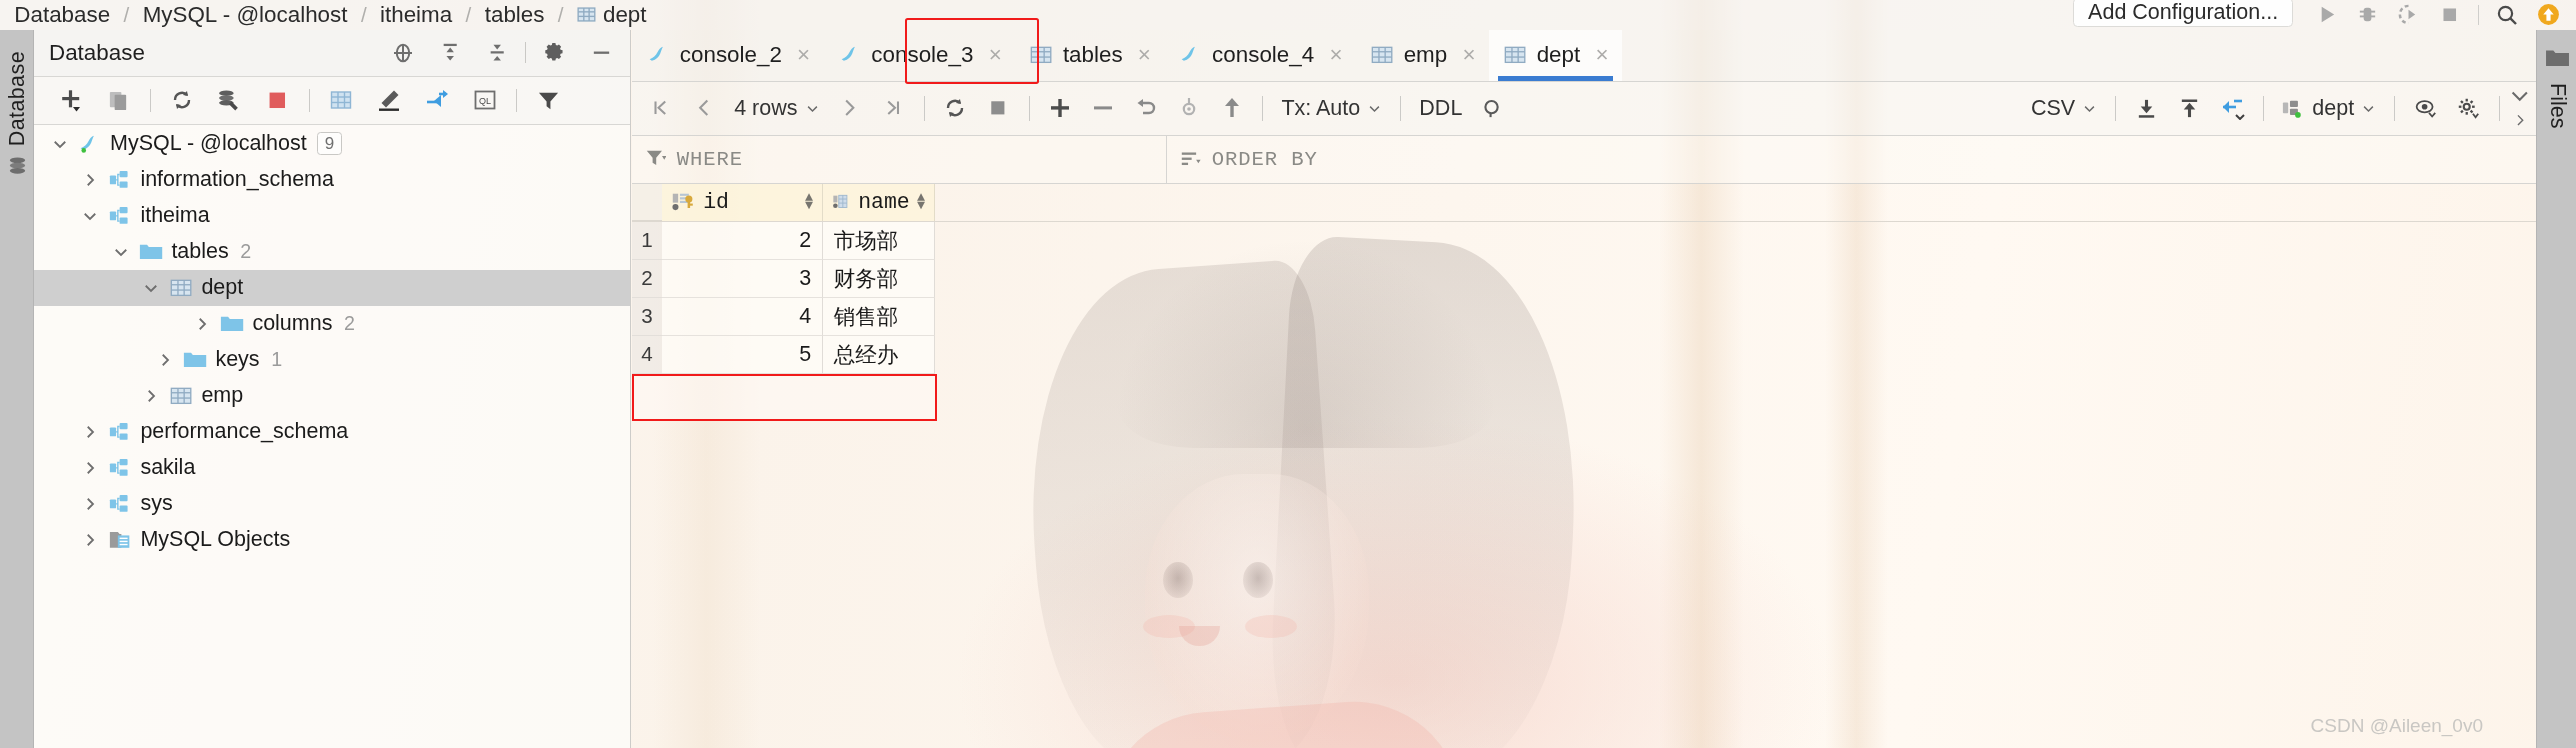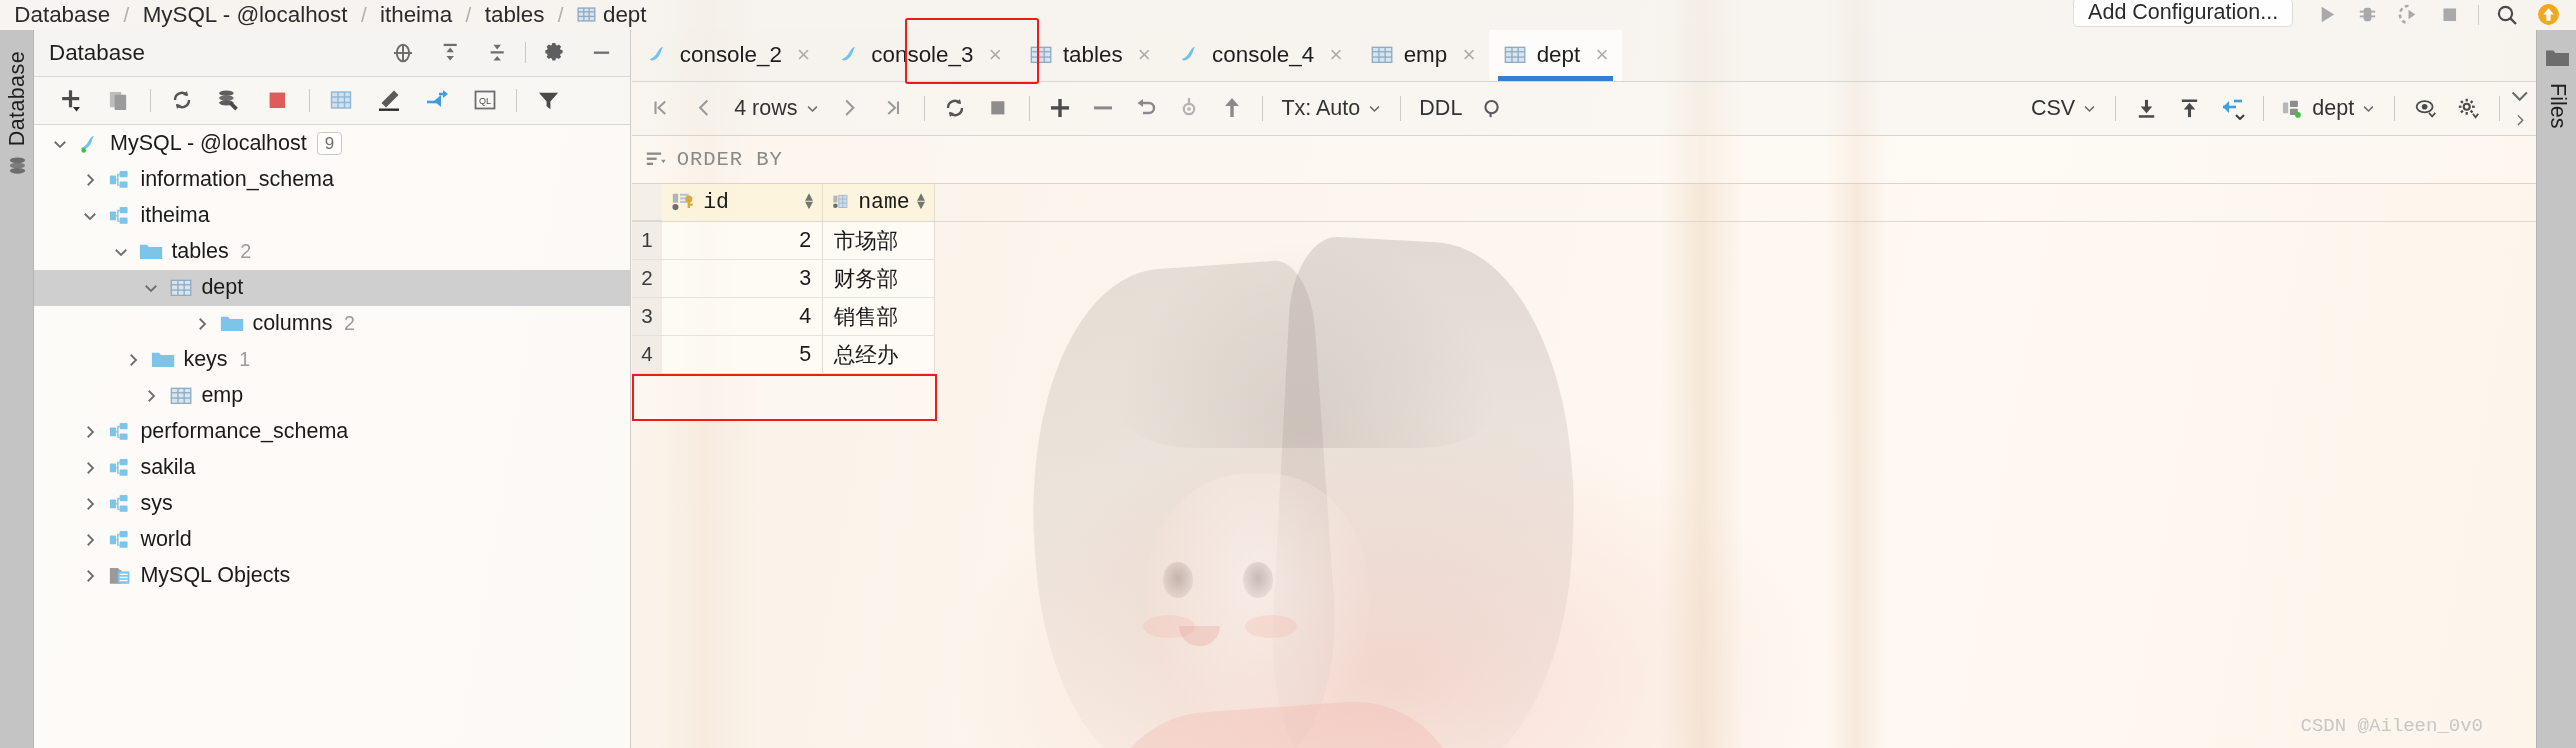--- a/index.html
+++ b/index.html
@@ -228,21 +228,21 @@
   .ghead .hcell.c-id { width:161px; }
   .ghead .hcell.c-name { width:112px; }
   .ghead .sort { margin-left:auto; color:#77756f; font-size:13.4px; line-height:8px; text-align:center; }
   #newrow {
     position:relative; height:47px; width:305px;
     border:2.7px solid #f11a1a; background:rgba(255,250,246,.55);
   }
 
   .wm {
     position:absolute; right:93px; bottom:10.7px; font-size:19px; color:#c9c7c3; z-index:8;
-    font-family:Liberation Mono, monospace;
+    font-family:Liberation Sans, sans-serif;
   }
 </style>
 </head>
 <body>
 
 <div id="wallpaper">
   <div class="drape3"></div>
   <div class="drape1"></div>
   <div class="drape2"></div>
   <div class="top"></div>
@@ -548,21 +548,21 @@
           </svg>
         </span>
         <span class="tic">
           <svg width="25" height="19.7" viewBox="0 0 28 22">
       <path d="M1 3h8l2 2.5h15V19H1Z" fill="#7ec4e8"></path>
     </svg>
         </span>
         <span>columns</span>
         <span class="cnt">2</span>
       </div>
-      <div class="tnode" style="padding-left: 84px; align-items: center;">
+      <div class="tnode" style="padding-left: 116px; align-items: center;">
         <span class="arrow">
           <svg width="18" height="18" viewBox="0 0 24 24">
             <polyline points="9,5 16,12 9,19" fill="none" stroke="#6e6e6e" stroke-width="2.4"></polyline>
           </svg>
         </span>
         <span class="tic">
           <svg width="25" height="19.7" viewBox="0 0 28 22">
       <path d="M1 3h8l2 2.5h15V19H1Z" fill="#7ec4e8"></path>
     </svg>
         </span>
@@ -626,36 +626,20 @@
         </span>
         <span class="tic">
           <svg width="23" height="19.7" viewBox="0 0 26 22">
       <rect x="1" y="6" width="7" height="10" rx="1" fill="#7ec4e8"></rect>
       <rect x="12" y="1" width="9" height="7" rx="1" fill="#7ec4e8"></rect>
       <rect x="12" y="13" width="9" height="7" rx="1" fill="#7ec4e8"></rect>
       <path d="M8 11h2v-6h2M8 11h2v6h2" fill="none" stroke="#7ec4e8" stroke-width="1.6"></path>
     </svg>
         </span>
         <span>sys</span>
-      </div>
-      <div class="tnode" style="padding-left: 41px;">
-        <span class="arrow">
-          <svg width="18" height="18" viewBox="0 0 24 24">
-            <polyline points="9,5 16,12 9,19" fill="none" stroke="#6e6e6e" stroke-width="2.4"></polyline>
-          </svg>
-        </span>
-        <span class="tic">
-          <svg width="23" height="19.7" viewBox="0 0 26 22">
-      <rect x="1" y="6" width="7" height="10" rx="1" fill="#7ec4e8"></rect>
-      <rect x="12" y="1" width="9" height="7" rx="1" fill="#7ec4e8"></rect>
-      <rect x="12" y="13" width="9" height="7" rx="1" fill="#7ec4e8"></rect>
-      <path d="M8 11h2v-6h2M8 11h2v6h2" fill="none" stroke="#7ec4e8" stroke-width="1.6"></path>
-    </svg>
-        </span>
-        <span>world</span>
       </div>
       <div class="tnode" style="padding-left: 41px;">
         <span class="arrow">
           <svg width="18" height="18" viewBox="0 0 24 24">
             <polyline points="9,5 16,12 9,19" fill="none" stroke="#6e6e6e" stroke-width="2.4"></polyline>
           </svg>
         </span>
         <span class="tic">
           <svg width="23" height="19.7" viewBox="0 0 26 22">
       <path d="M1 2h9l2 2.5h2V20H1Z" fill="#9a9a9a"></path>
@@ -906,20 +890,27 @@
       <svg width="21.5" height="14.3" viewBox="0 0 24 16">
         <polyline points="4,4 12,12 20,4" fill="none" stroke="#6a6a6a" stroke-width="2.3"></polyline>
       </svg>
       <svg width="21.5" height="14.3" viewBox="0 0 16 24">
         <polyline points="5,4 13,12 5,20" fill="none" stroke="#6a6a6a" stroke-width="2.3"></polyline>
       </svg>
     </div>
   </div>
 
   <div id="filterbar">
+    <div class="seg where">
+      <svg width="21.5" height="21.5" viewBox="0 0 24 24">
+        <polygon points="2,3 19,3 12.5,11 12.5,19 8.5,16.4 8.5,11" fill="#8a8a86"></polygon>
+        <polygon points="19,9 24,9 21.5,13" fill="#8a8a86"></polygon>
+      </svg>
+      <span>WHERE</span>
+    </div>
     <div class="seg orderby">
       <svg width="21.5" height="21.5" viewBox="0 0 24 24">
         <rect x="2" y="5" width="16" height="2.6" fill="#8a8a86"></rect>
         <rect x="2" y="10.7" width="11" height="2.6" fill="#8a8a86"></rect>
         <rect x="2" y="16.4" width="7" height="2.6" fill="#8a8a86"></rect>
         <polygon points="18,13 23,13 20.5,17" fill="#8a8a86"></polygon>
       </svg>
       <span>ORDER BY</span>
     </div>
   </div>

